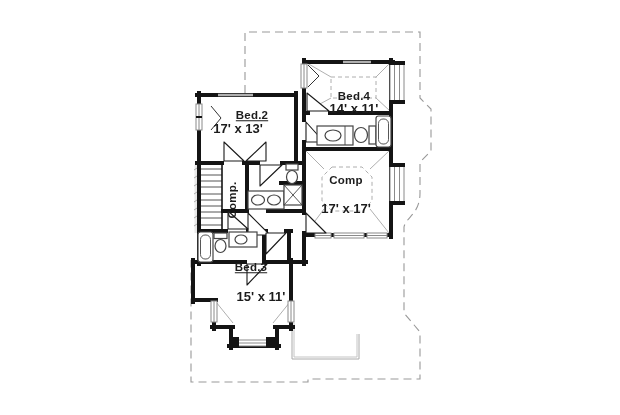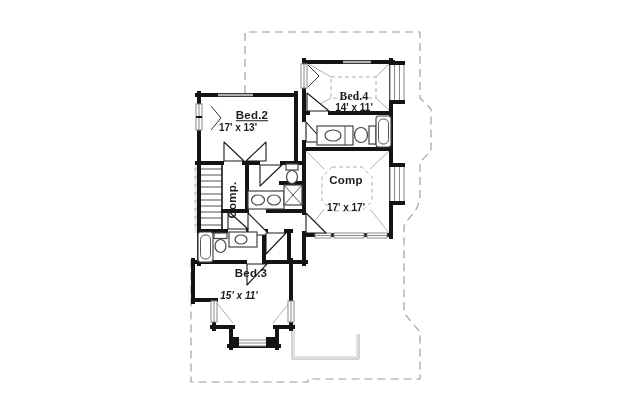--- a/index.html
+++ b/index.html
@@ -14,21 +14,21 @@
   .room-label{
     position:absolute;
     transform:translate(-50%,-50%);
     color:#1c1c1c;
     font-weight:bold;
     white-space:nowrap;
     text-align:center;
     line-height:1;
   }
   .room-name{font-size:11.5px;letter-spacing:.2px;}
-  .room-dims{font-size:10px;}
+  .room-dims{font-size:13px;}
   .rotated{transform:translate(-50%,-50%) rotate(-90deg);}
 </style>
 </head>
 <body>
 
 <div class="canvas">
 
   <svg class="plan-svg" width="620" height="415" viewBox="0 0 620 415">
 
     <g fill="none" stroke="#999999" stroke-width="1.1" stroke-dasharray="8 5">
@@ -168,23 +168,23 @@
       <g>
         <rect x="229" y="232" width="28" height="15"></rect>
         <ellipse cx="241" cy="239.5" rx="6" ry="4.5"></ellipse>
       </g>
     </g>
   </svg>
 
   <div class="room-label room-name" style="left:252px;top:116px;text-decoration:underline;">Bed.2</div>
   <div class="room-label room-dims" style="left:238px;top:128px;">17' x 13'</div>
 
-  <div class="room-label room-name" style="left:354px;top:97px;font-family:Liberation Serif, serif;">Bed.4</div>
+  <div class="room-label room-name" style="left:354px;top:97px;">Bed.4</div>
   <div class="room-label room-dims" style="left:354px;top:108px;">14' x 11'</div>
 
   <div class="room-label room-name" style="left:346px;top:181px;">Comp</div>
   <div class="room-label room-dims" style="left:346px;top:208px;">17' x 17'</div>
 
-  <div class="room-label room-name" style="left:251px;top:274px;">Bed.3</div>
-  <div class="room-label room-dims" style="left:239px;top:296px;font-style:italic;">15' x 11'</div>
+  <div class="room-label room-name" style="left:251px;top:268px;text-decoration:underline;">Bed.3</div>
+  <div class="room-label room-dims" style="left:261px;top:296px;">15' x 11'</div>
 
   <div class="room-label room-name rotated" style="left:233px;top:200px;">Comp.</div>
 </div>
 
 </body></html>

